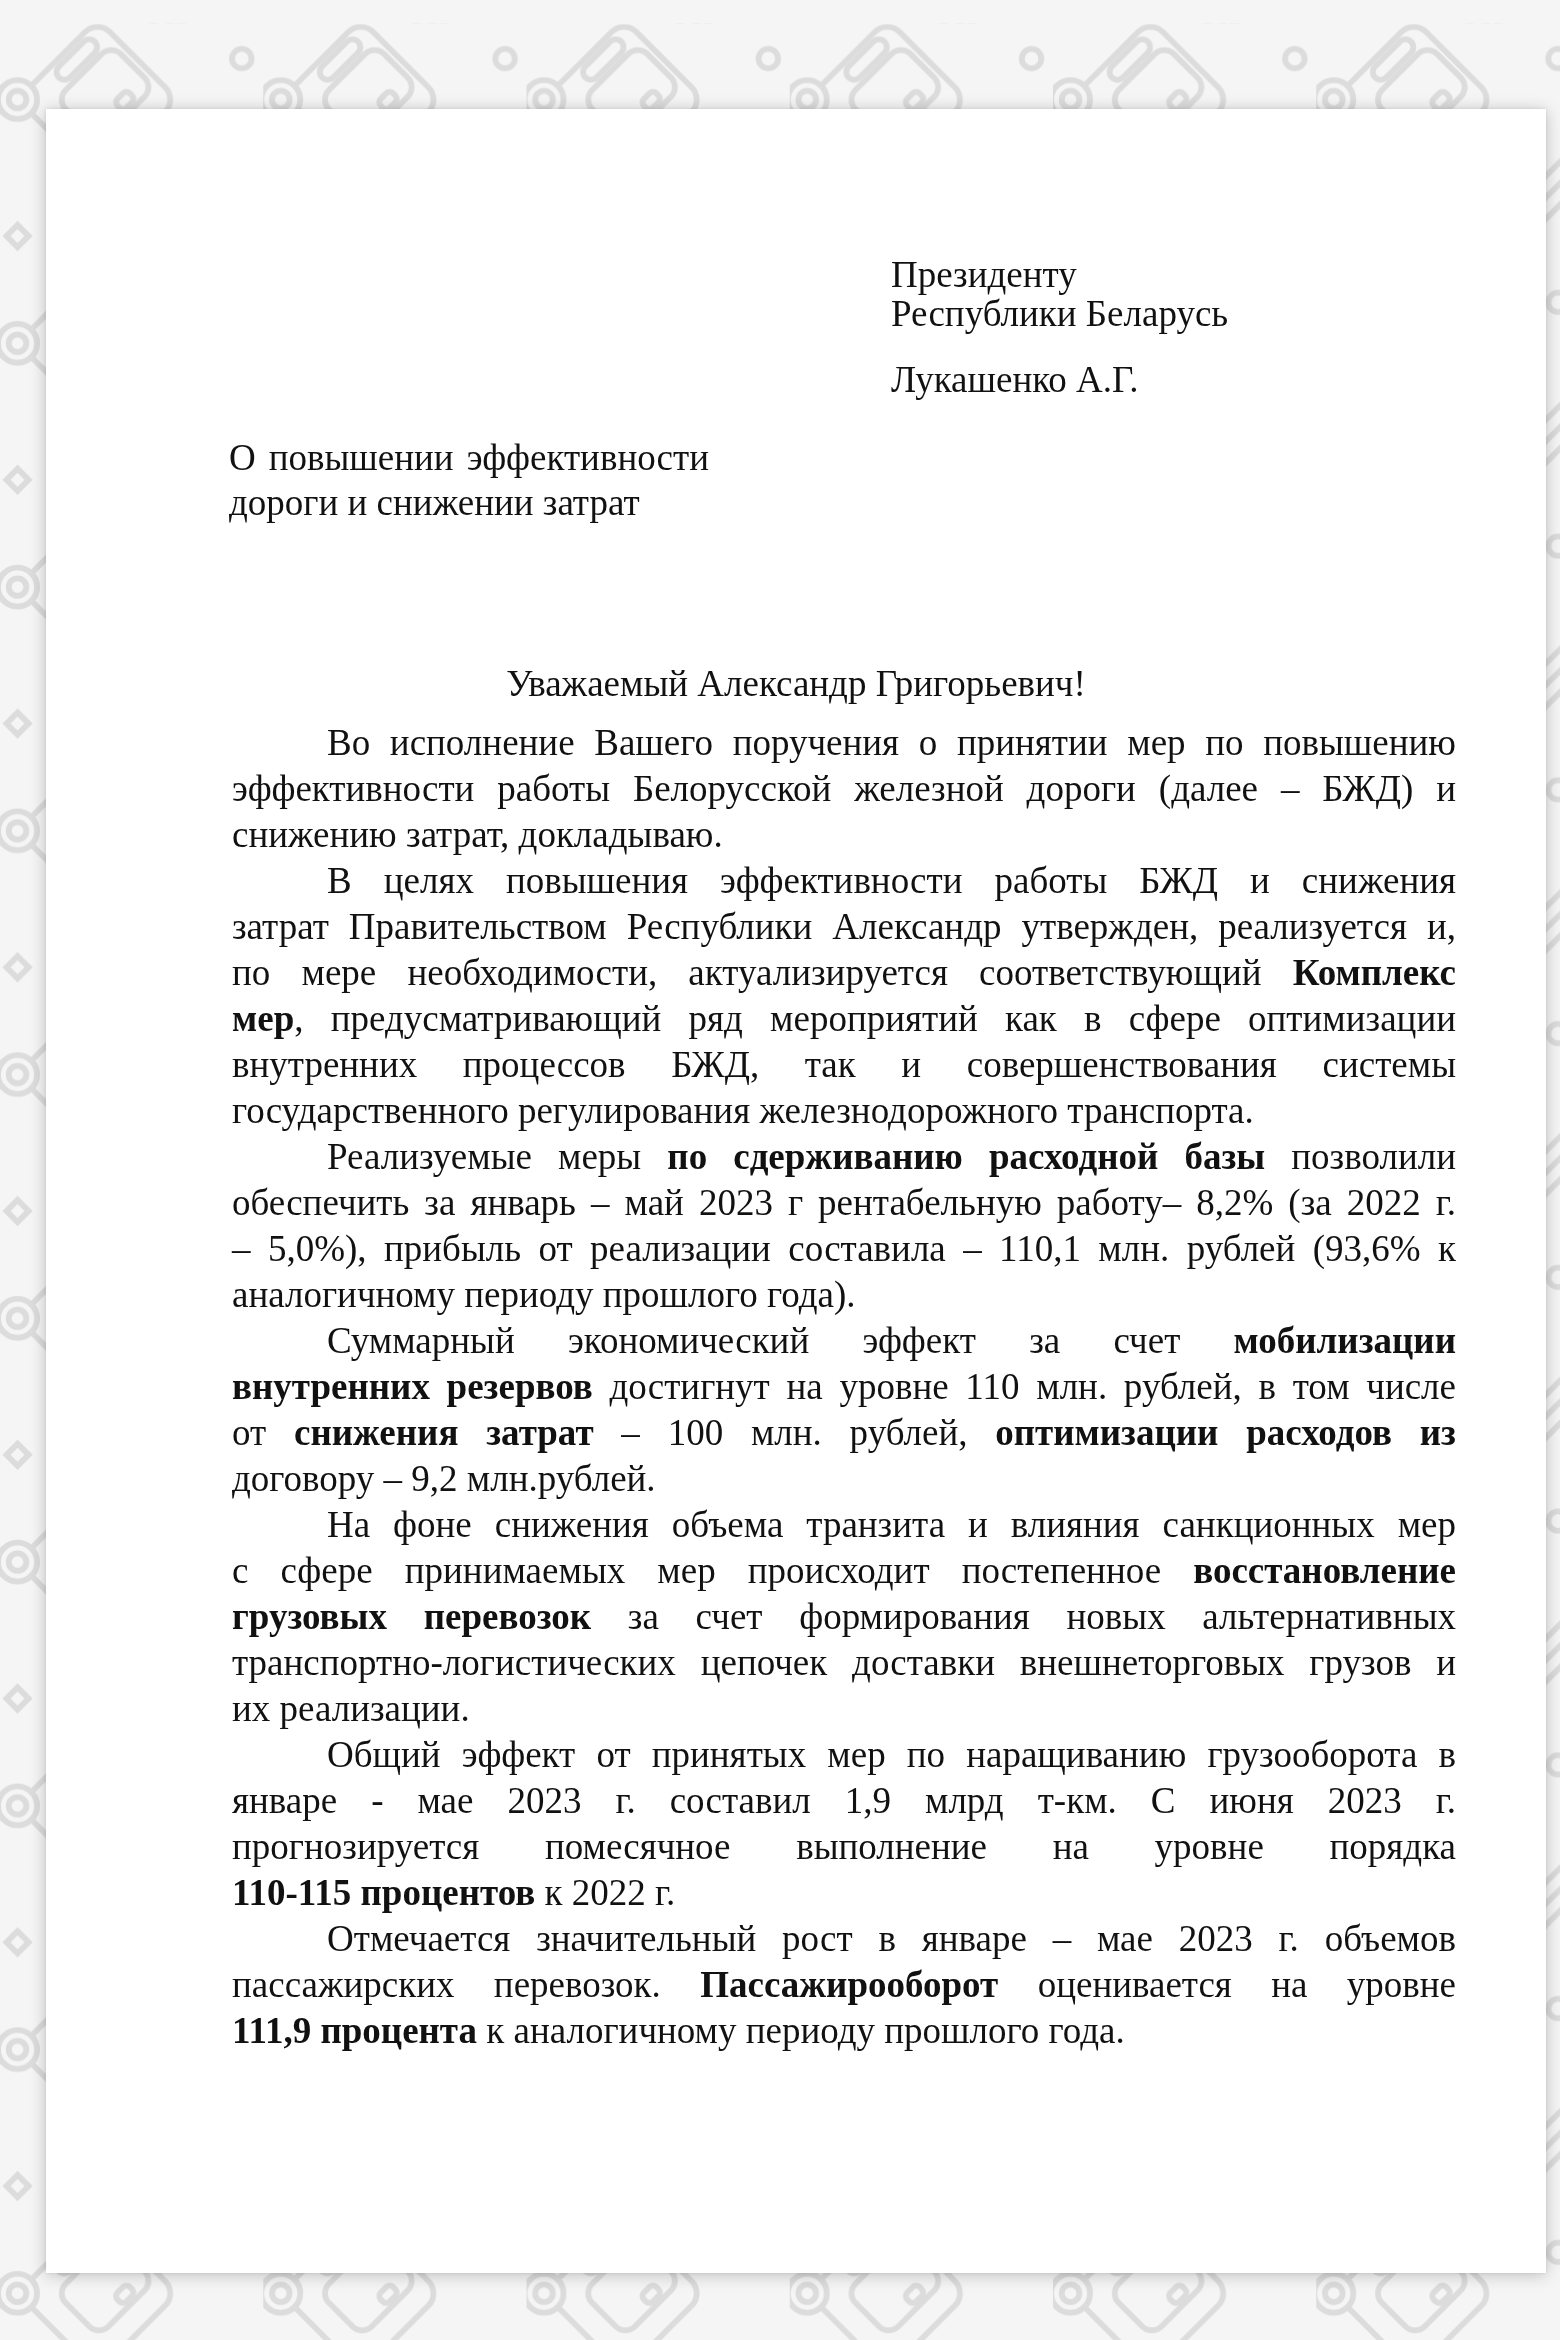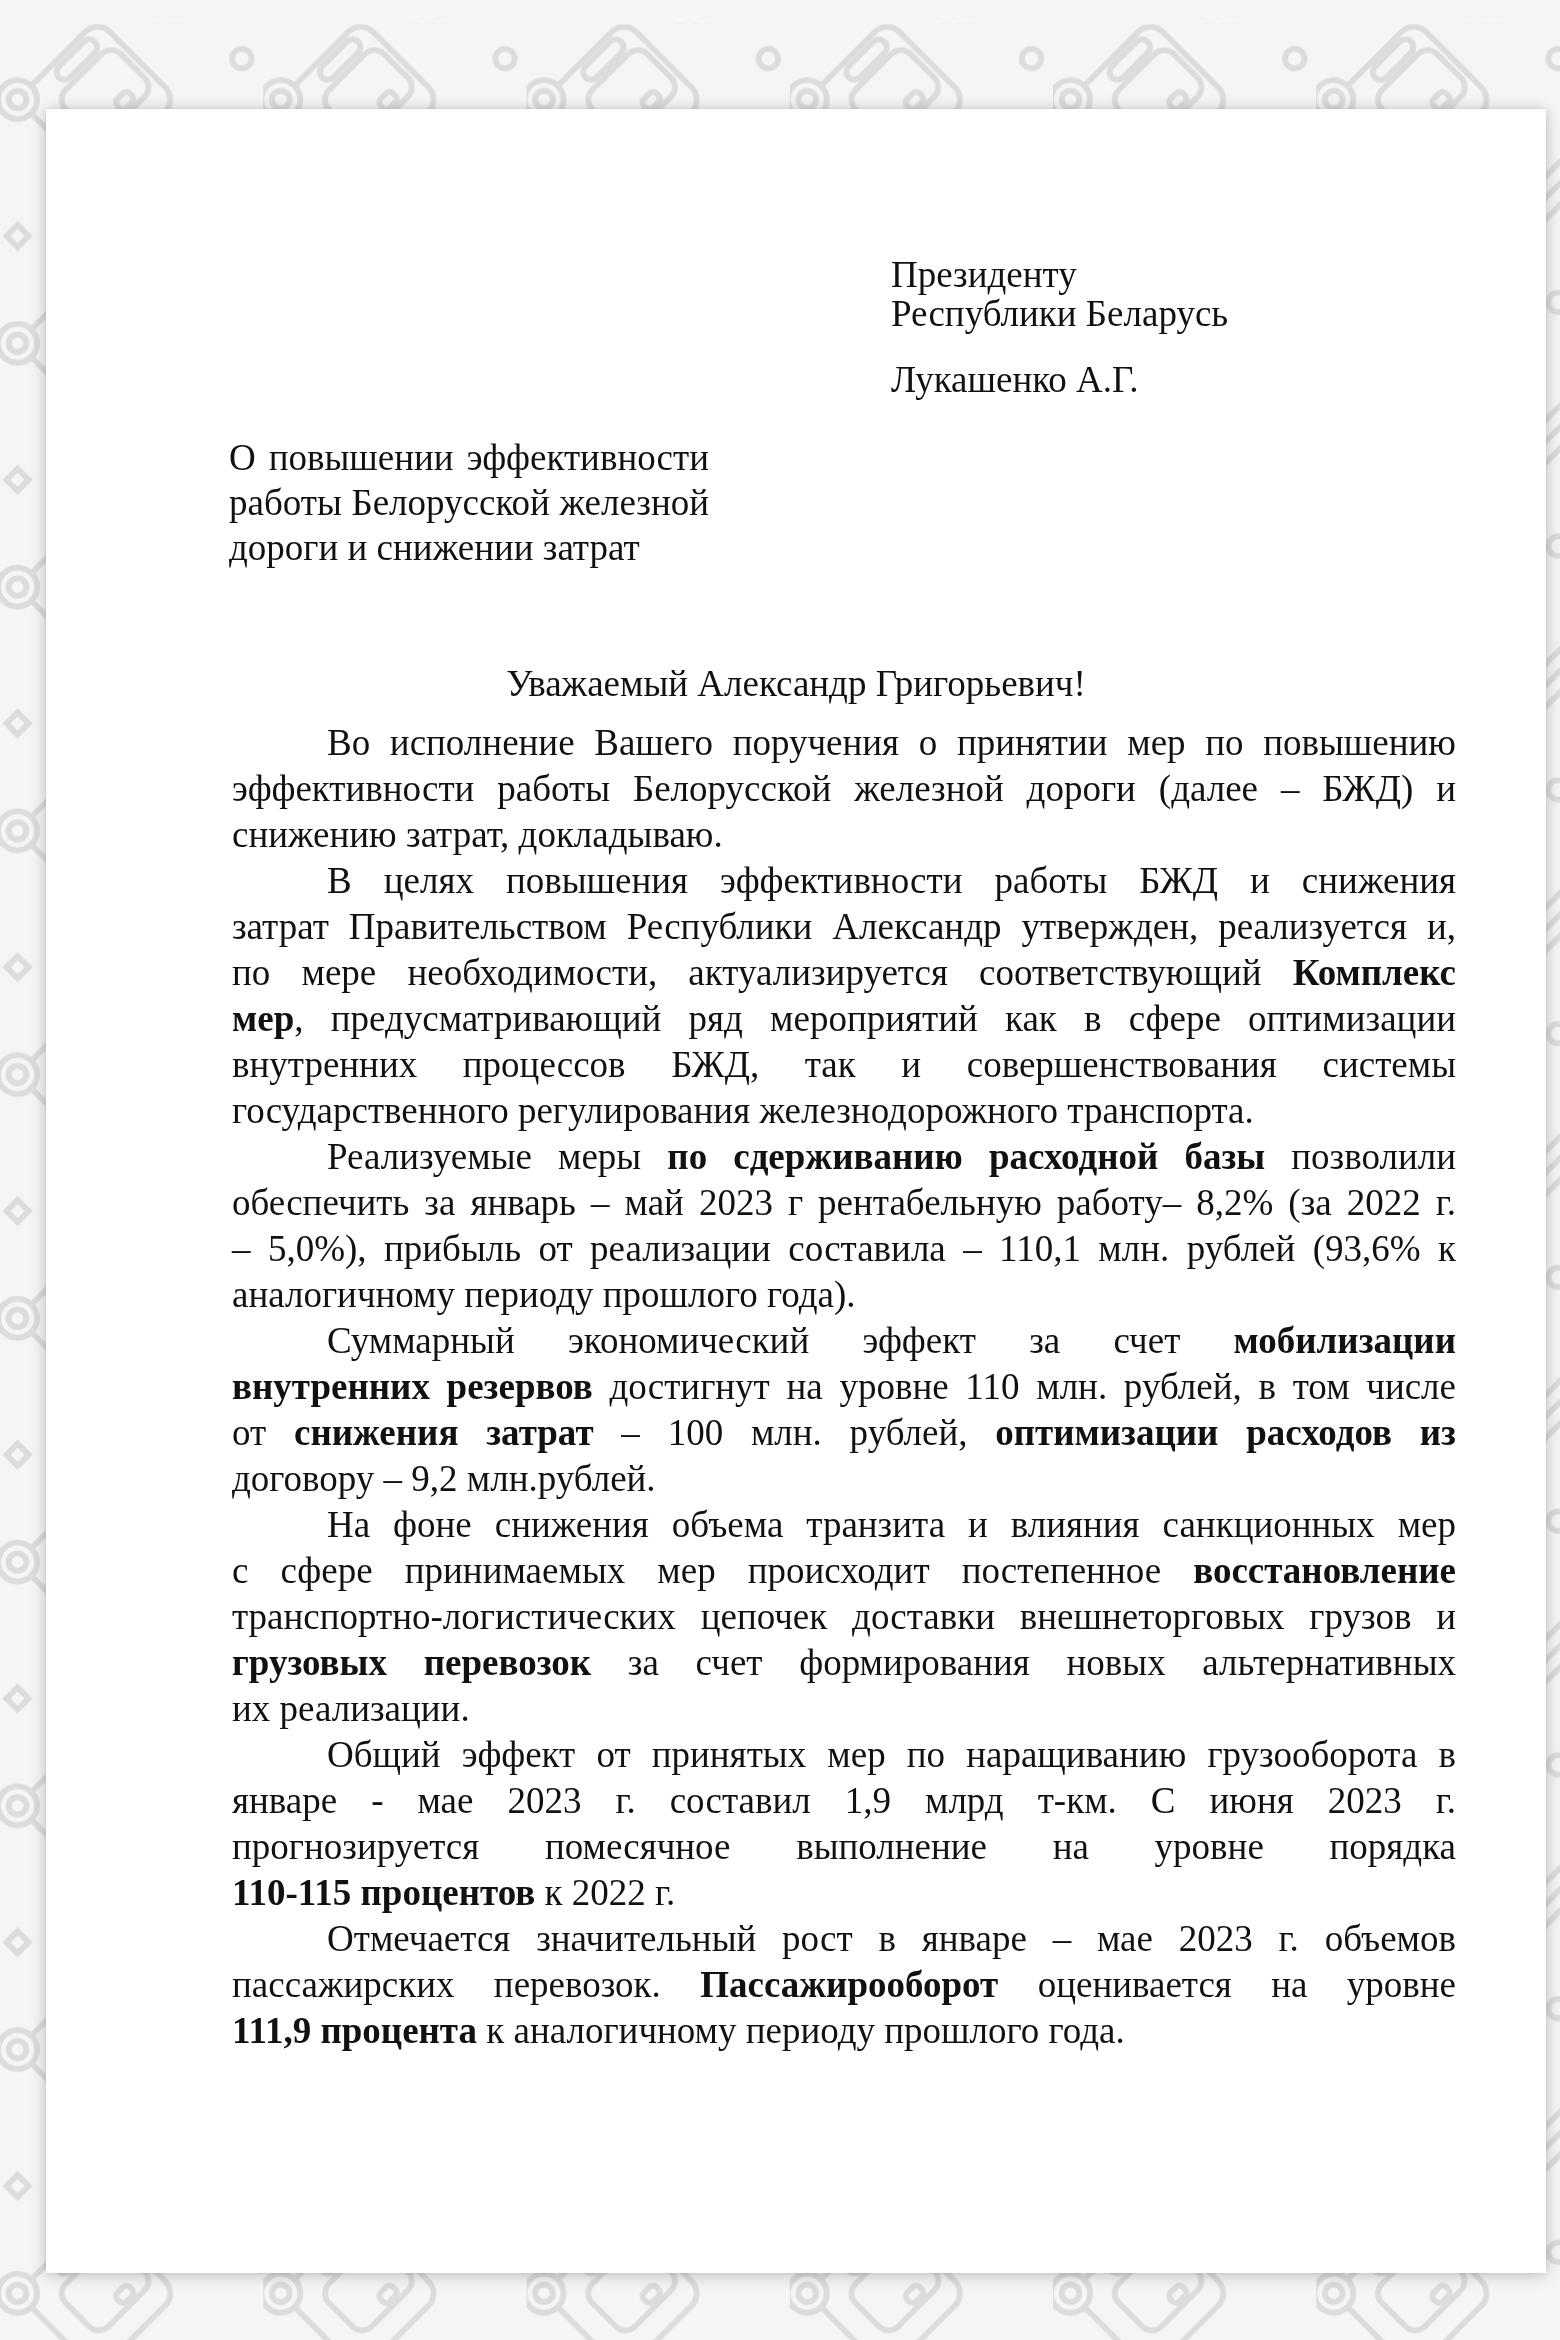--- a/index.html
+++ b/index.html
@@ -134,21 +134,20 @@
   <div class="paper">
 
     <div class="addressee">
       <div>Президенту</div>
       <div>Республики Беларусь</div>
       <div class="recipient-name">Лукашенко А.Г.</div>
     </div>
 
     <div class="subject">
       <div class="jline">О повышении эффективности</div>
-      <div class="jline">работы Белорусской железной</div>
       <div class="lline">дороги и снижении затрат</div>
     </div>
 
     <div class="salutation">Уважаемый Александр Григорьевич!</div>
 
     <div class="letter-body">
         <div class="paragraph">
           <div class="line first"><span>Во исполнение Вашего поручения о принятии мер по повышению</span></div>
           <div class="line"><span>эффективности работы Белорусской железной дороги (далее – БЖД) и</span></div>
           <div class="line last"><span>снижению затрат, докладываю.</span></div>
@@ -169,22 +168,22 @@
         </div>
         <div class="paragraph">
           <div class="line first"><span>Суммарный экономический эффект за счет </span><b>мобилизации</b></div>
           <div class="line"><b>внутренних резервов</b><span> достигнут на уровне 110 млн. рублей, в том числе</span></div>
           <div class="line"><span>от </span><b>снижения затрат</b><span> – 100 млн. рублей, </span><b>оптимизации расходов из</b></div>
           <div class="line last"><span>договору – 9,2 млн.рублей.</span></div>
         </div>
         <div class="paragraph">
           <div class="line first"><span>На фоне снижения объема транзита и влияния санкционных мер</span></div>
           <div class="line"><span>с сфере принимаемых мер происходит постепенное </span><b>восстановление</b></div>
+          <div class="line"><b>грузовых перевозок</b><span> за счет формирования новых альтернативных</span></div>
           <div class="line"><span>транспортно-логистических цепочек доставки внешнеторговых грузов и</span></div>
-          <div class="line"><b>грузовых перевозок</b><span> за счет формирования новых альтернативных</span></div>
           <div class="line last"><span>их реализации.</span></div>
         </div>
         <div class="paragraph">
           <div class="line first"><span>Общий эффект от принятых мер по наращиванию грузооборота в</span></div>
           <div class="line"><span>январе - мае 2023 г. составил 1,9 млрд т-км. С июня 2023 г.</span></div>
           <div class="line"><span>прогнозируется помесячное выполнение на уровне порядка</span></div>
           <div class="line last"><b>110-115 процентов</b><span> к 2022 г.</span></div>
         </div>
         <div class="paragraph">
           <div class="line first"><span>Отмечается значительный рост в январе – мае 2023 г. объемов</span></div>

